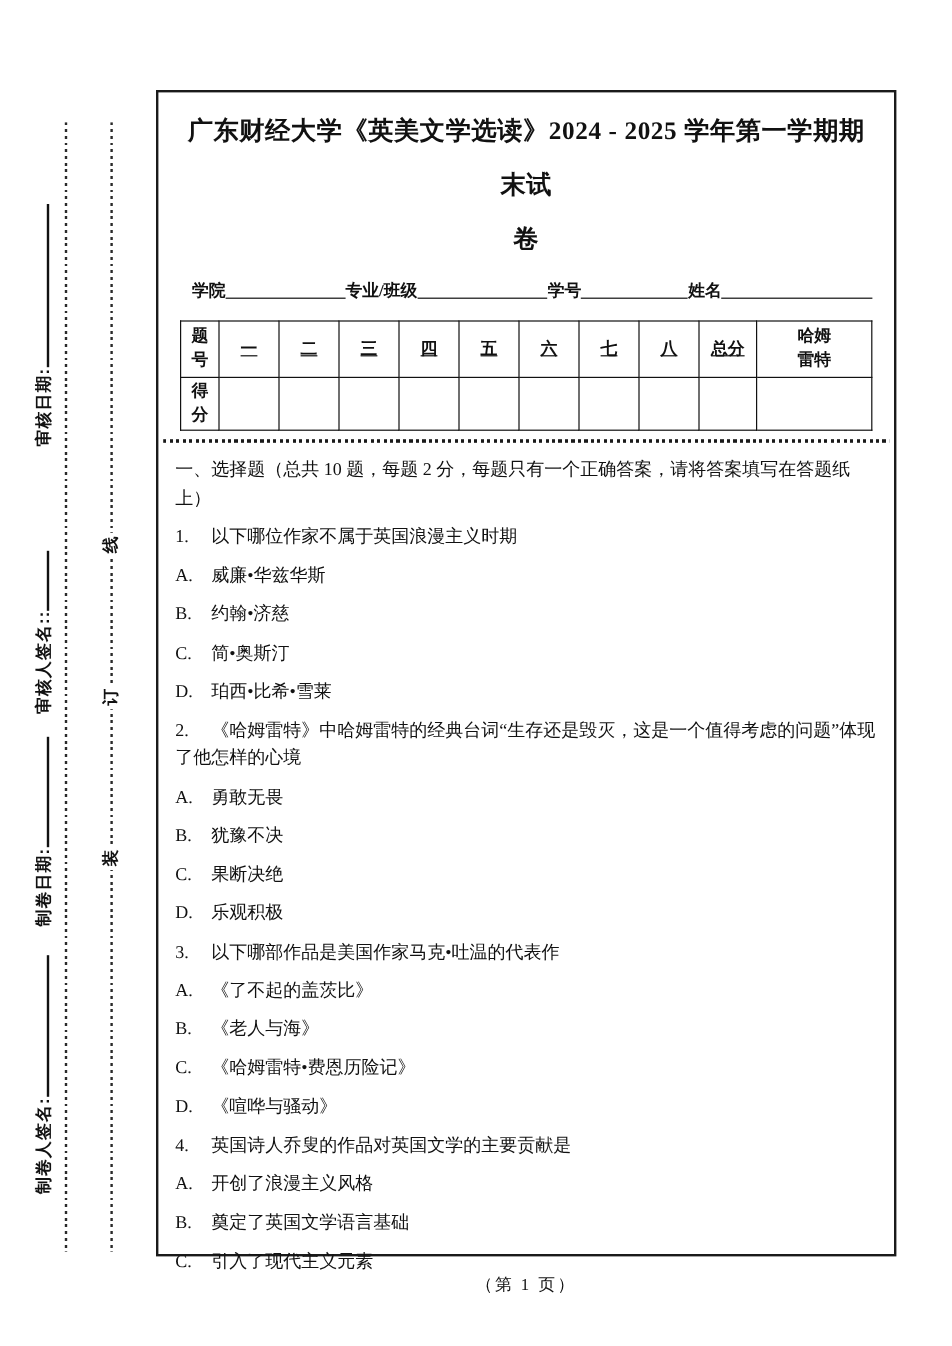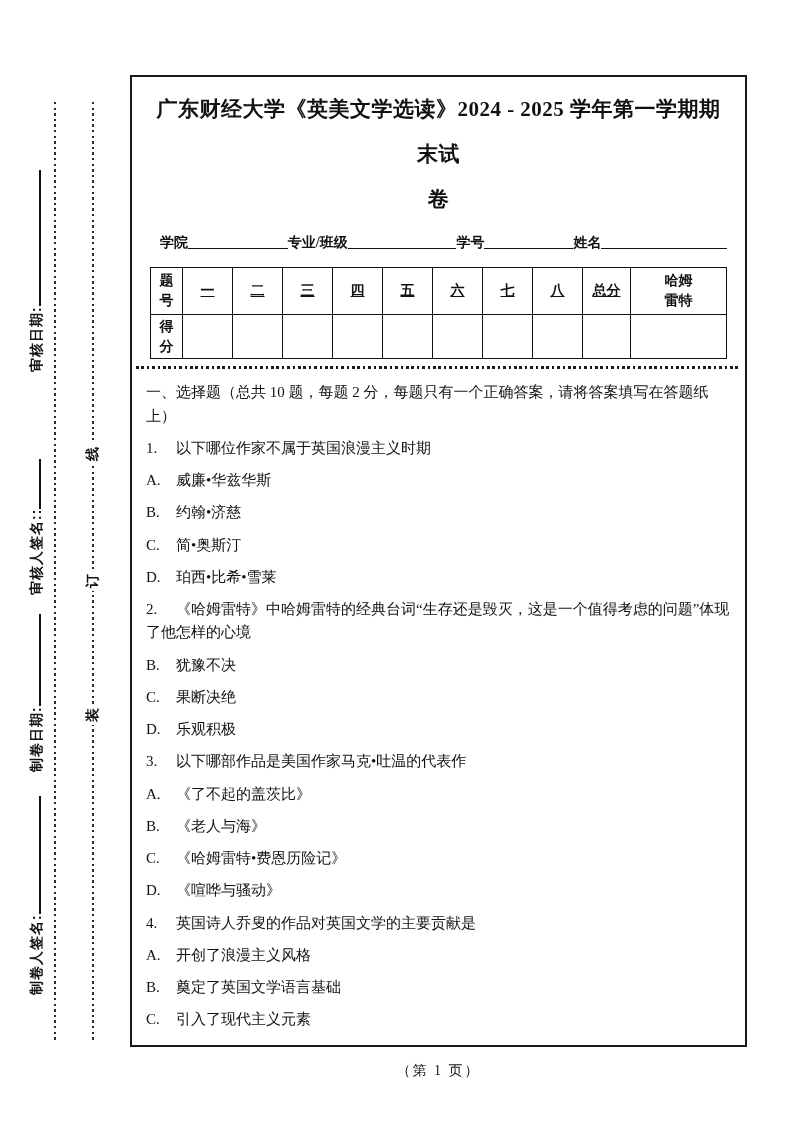--- a/index.html
+++ b/index.html
@@ -207,20 +207,21 @@
   <div class="questions">
     <p>一、选择题（总共 10 题，每题 2 分，每题只有一个正确答案，请将答案填写在答题纸上）</p>
 
     <p><span class="qnum">1.</span><span>以下哪位作家不属于英国浪漫主义时期</span></p>
     <p><span class="qnum">A.</span><span>威廉•华兹华斯</span></p>
     <p><span class="qnum">B.</span><span>约翰•济慈</span></p>
     <p><span class="qnum">C.</span><span>简•奥斯汀</span></p>
     <p><span class="qnum">D.</span><span>珀西•比希•雪莱</span></p>
 
     <p><span class="qnum">2.</span><span>《哈姆雷特》中哈姆雷特的经典台词“生存还是毁灭，这是一个值得考虑的问题”体现了他怎样的心境</span></p>
+    <p><span class="qnum">A.</span><span>勇敢无畏</span></p>
     <p><span class="qnum">B.</span><span>犹豫不决</span></p>
     <p><span class="qnum">C.</span><span>果断决绝</span></p>
     <p><span class="qnum">D.</span><span>乐观积极</span></p>
 
     <p><span class="qnum">3.</span><span>以下哪部作品是美国作家马克•吐温的代表作</span></p>
     <p><span class="qnum">A.</span><span>《了不起的盖茨比》</span></p>
     <p><span class="qnum">B.</span><span>《老人与海》</span></p>
     <p><span class="qnum">C.</span><span>《哈姆雷特•费恩历险记》</span></p>
     <p><span class="qnum">D.</span><span>《喧哗与骚动》</span></p>
 

